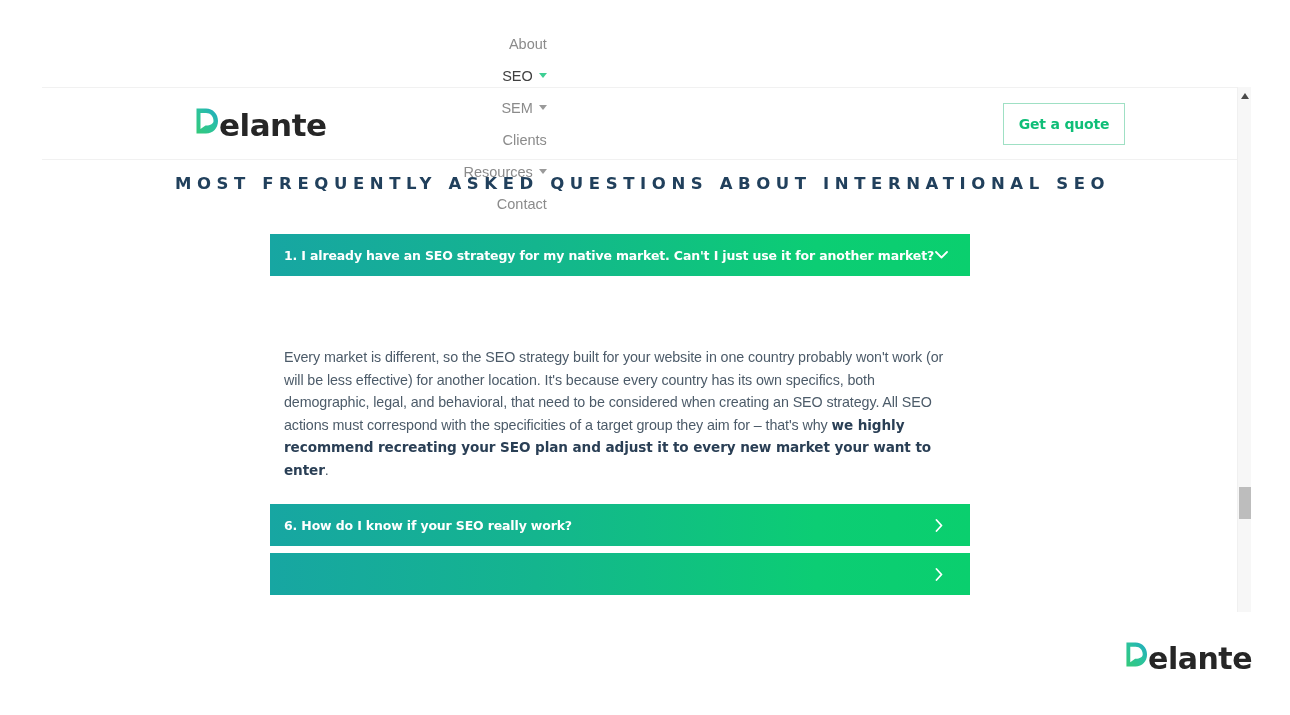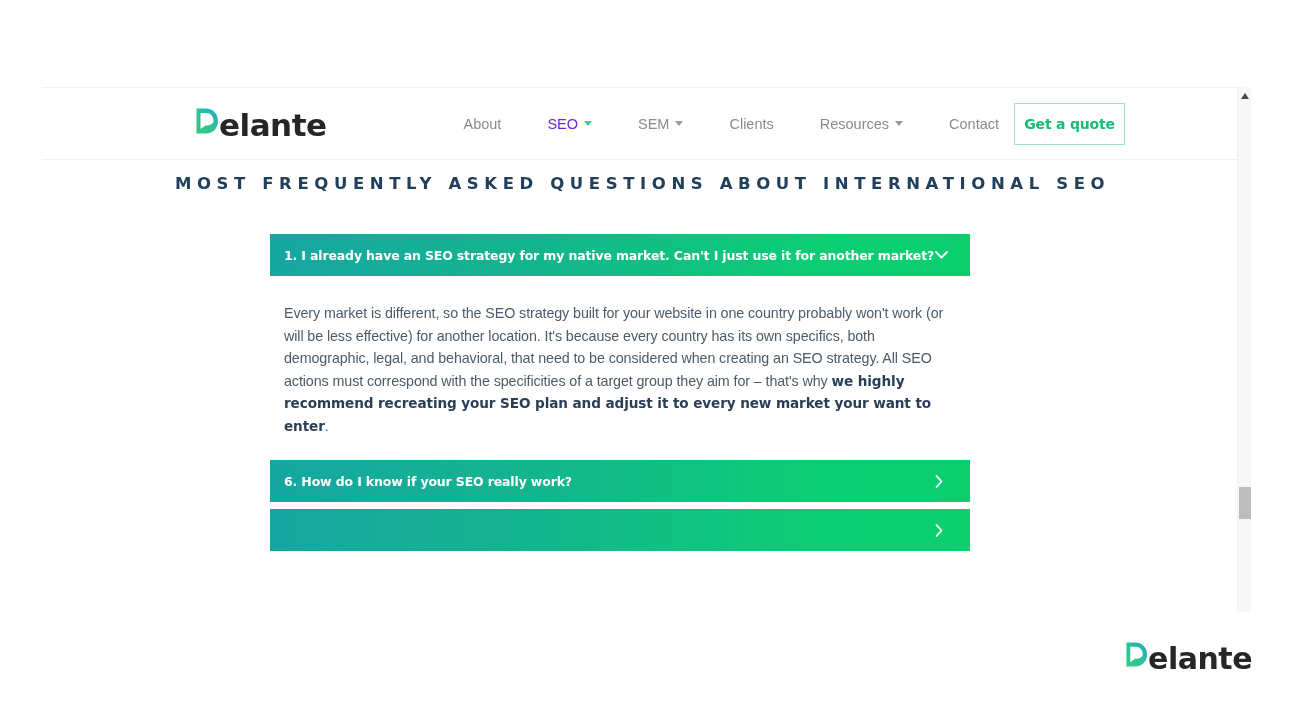--- a/index.html
+++ b/index.html
@@ -85,35 +85,36 @@
     font-weight: 700;
     color: #262626;
     letter-spacing: -0.5px;
   }
   #header-logo .logo-word { font-size: 31px; }
   #header-logo .logo-d svg { width: 24px; height: 31px; }
 
   
   #main-nav {
     display: flex;
-    align-items: center;
+    align-items: flex-end;
     gap: 16px;
     margin-left: 122px;
+    flex-direction: column;
   }
   .nav-item {
     display: flex;
     align-items: center;
     gap: 6px;
     font-size: 14.5px;
     color: #8b8b8b;
     padding: 0 15px;
     cursor: pointer;
     white-space: nowrap;
   }
-  .nav-item.active { color: #6d28d9; }
+  .nav-item.active { color: #404040; }
   .caret {
     width: 0; height: 0;
     border-left: 4px solid transparent;
     border-right: 4px solid transparent;
     border-top: 5px solid #9a9a9a;
     display: inline-block;
   }
   .nav-item.active .caret { border-top-color: #3ecf94; }
 
   #get-a-quote-button {
@@ -190,20 +191,21 @@
   .faq-toggle svg { display: block; }
 
   .faq-body {
     padding: 26px 20px 16px 14px;
   }
   .faq-body p {
     font-size: 14.3px;
     line-height: 1.58;
     color: #4c5b69;
     letter-spacing: -0.1px;
+    margin-top: 44px;
   }
   .faq-body strong {
     color: #2a3f55;
     font-family: "DejaVu Sans", sans-serif;
     font-weight: 700;
     font-size: 13.6px;
   }
 
   .faq-gap { height: 7px; }
 

